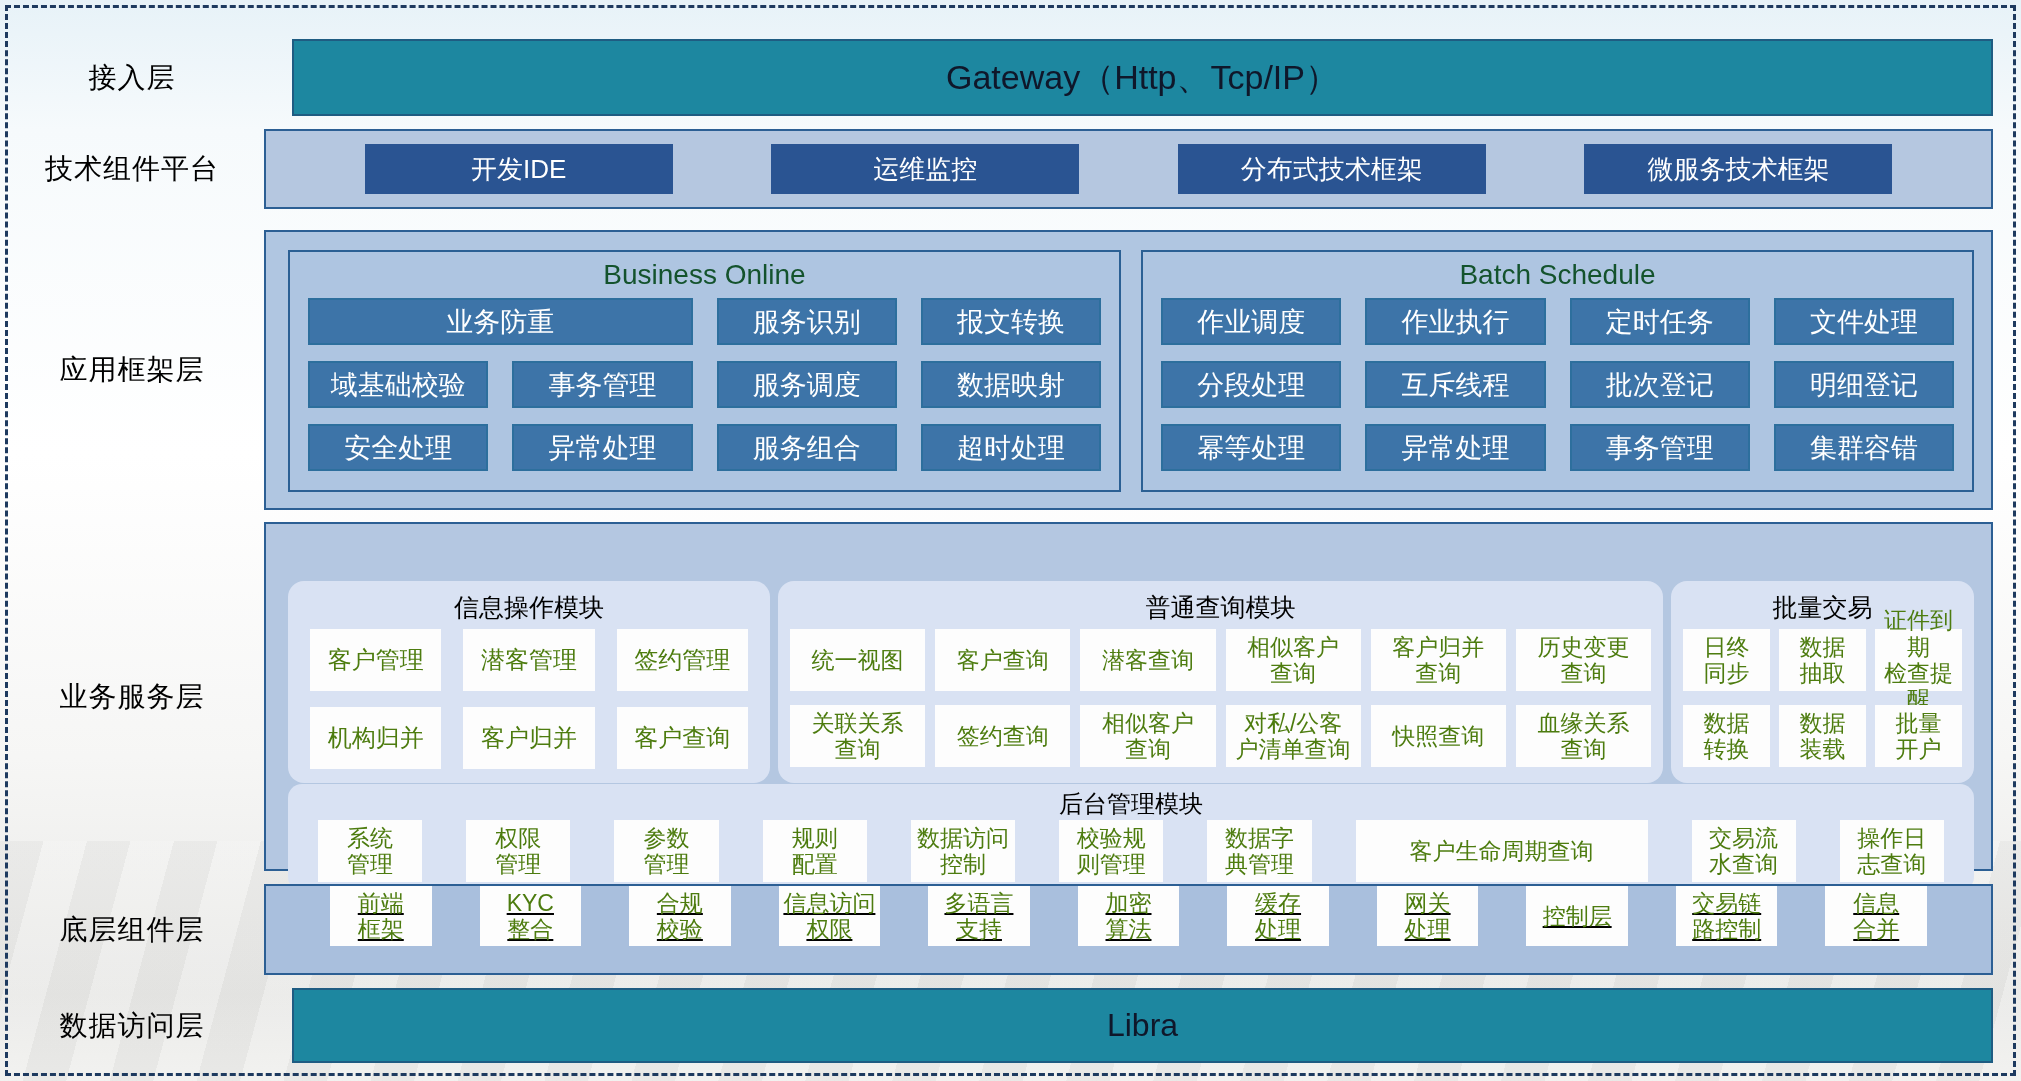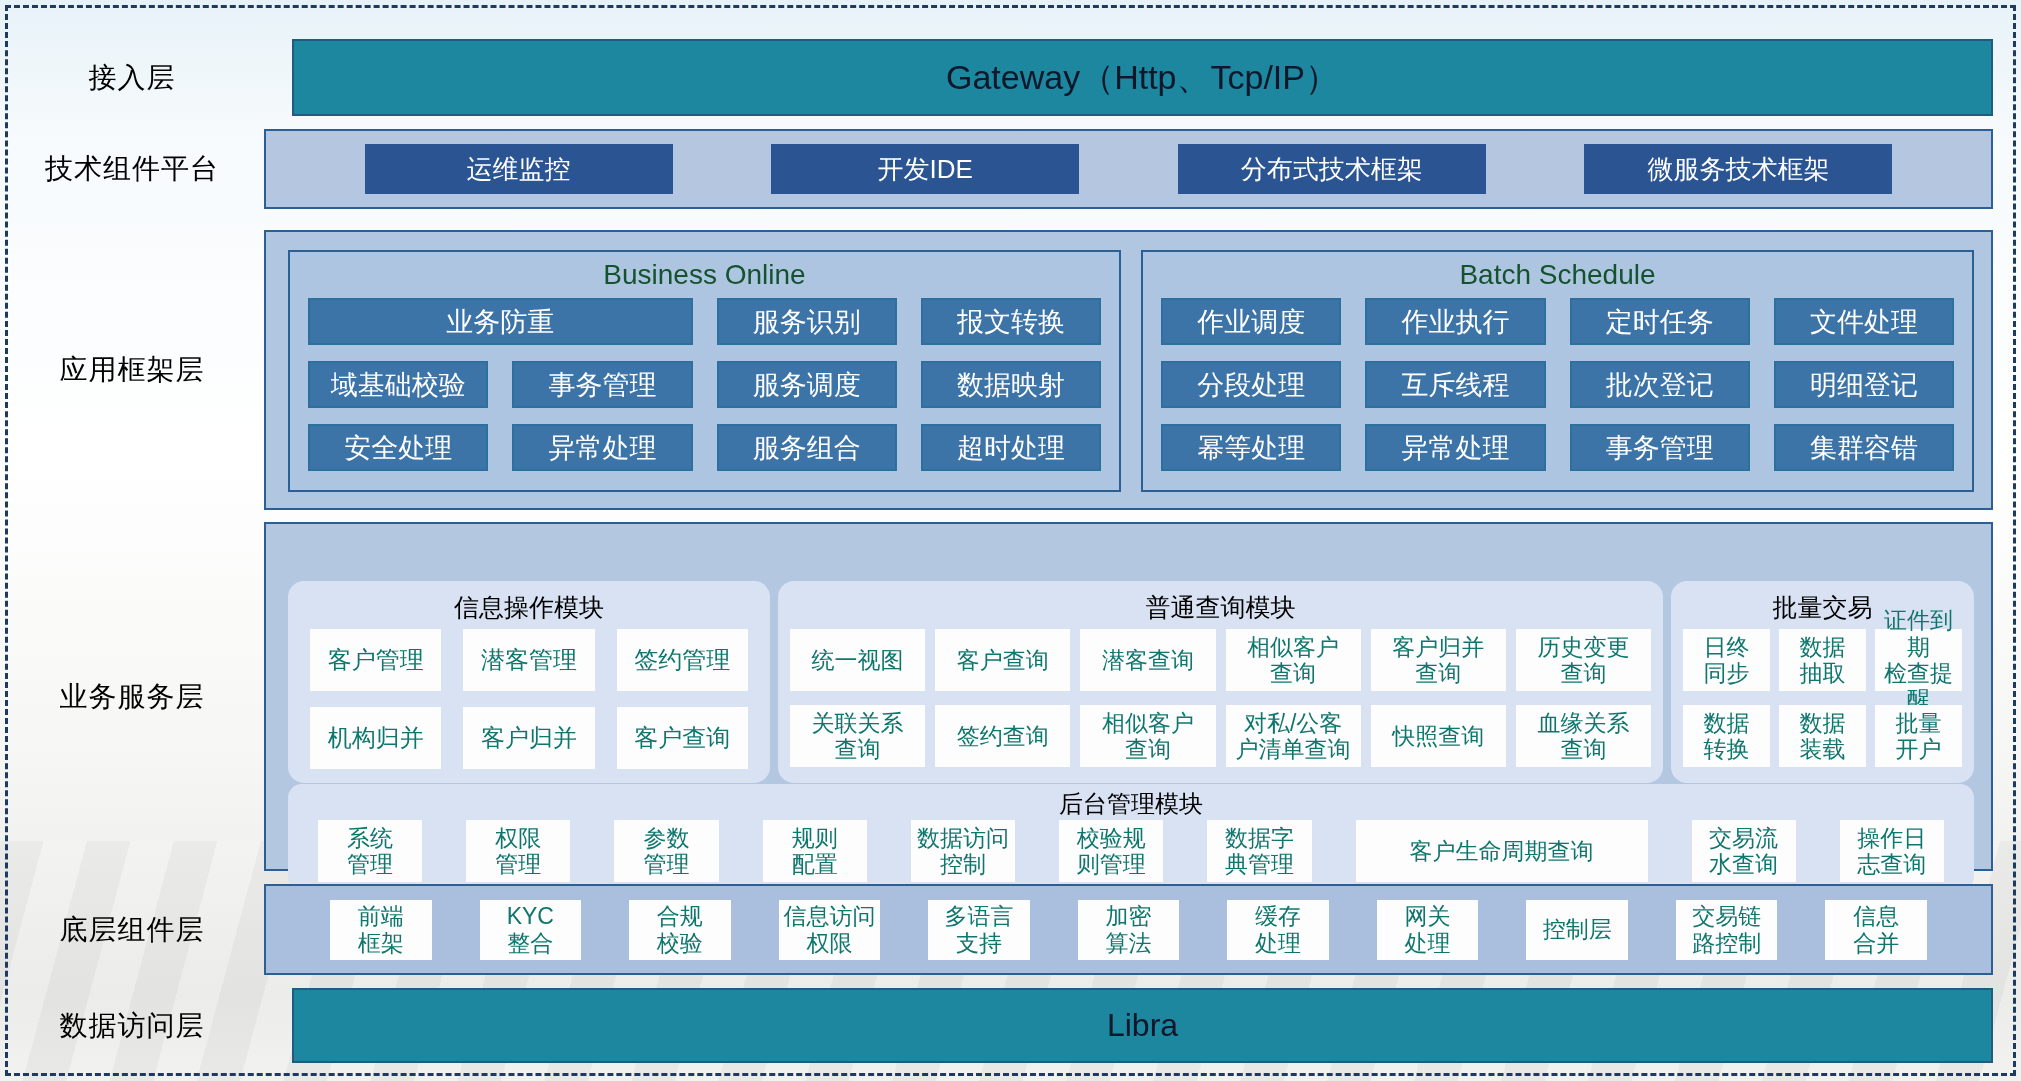--- a/index.html
+++ b/index.html
@@ -80,59 +80,59 @@
     font-size:25px;
   }
   .rp-grid{display:grid;align-content:start;flex:1;}
   .info-ops{flex:0 0 482px;}
   .info-ops .rp-grid{grid-template-columns:repeat(3,1fr);column-gap:22px;row-gap:16px;padding:0 22px;}
   .common-query{flex:1;}
   .common-query .rp-grid{grid-template-columns:repeat(6,1fr);column-gap:10px;row-gap:14px;padding:0 12px;}
   .batch-trade{flex:0 0 303px;}
   .batch-trade .rp-grid{grid-template-columns:repeat(3,1fr);column-gap:9px;row-gap:14px;padding:0 12px;}
   .chip-white{
-    height:62px;background:#fdfdfd;color:#0f766e;
+    height:62px;background:#fdfdfd;color:#4d7c0f;
     display:flex;align-items:center;justify-content:center;text-align:center;
     white-space:pre-line;line-height:1.15;font-size:23px;box-sizing:border-box;
   }
   .info-ops .chip-white{font-size:24px;}
   .admin-panel{
     margin-top:1px;background:#d9e2f3;border-radius:14px;
     display:flex;flex-direction:column;padding:4px 0 10px 0;height:107px;box-sizing:border-box;
   }
   .admin-panel .rp-title{height:34px;display:flex;align-items:center;justify-content:center;font-size:24px;}
   .admin-row{display:flex;gap:44px;padding:0 30px;flex:1;align-items:center;}
   .admin-row .chip-white{flex:1;height:62px;font-size:23px;}
   .admin-row .chip-white.wide{flex:2.8;}
 
   
   .base-panel{
     position:absolute;inset:0;background:#a9bfdd;border:2px solid #2c5f94;
-    display:flex;align-items:center;gap:48px;padding:0 64px;box-sizing:border-box;
+    display:flex;gap:48px;padding:0 64px;box-sizing:border-box;text-decoration:underline;
   }
   .base-panel .chip-white{flex:1;height:60px;font-size:23px;}
 </style>
 </head>
 <body>
 
 <div class="texture"></div>
 
 <div class="row" style="top:39px;height:77px;">
   <div class="row-label">接入层</div>
   <div class="row-content">
     <div class="teal-bar r1">Gateway（Http、Tcp/IP）</div>
   </div>
 </div>
 
 <div class="row" style="top:129px;height:80px;">
   <div class="row-label">技术组件平台</div>
   <div class="row-content">
     <div class="tech-panel">
+      <div class="navy-btn">开发IDE</div>
       <div class="navy-btn">运维监控</div>
-      <div class="navy-btn">开发IDE</div>
       <div class="navy-btn">分布式技术框架</div>
       <div class="navy-btn">微服务技术框架</div>
     </div>
   </div>
 </div>
 
 <div class="row" style="top:230px;height:280px;">
   <div class="row-label">应用框架层</div>
   <div class="row-content">
     <div class="appfw-panel">

